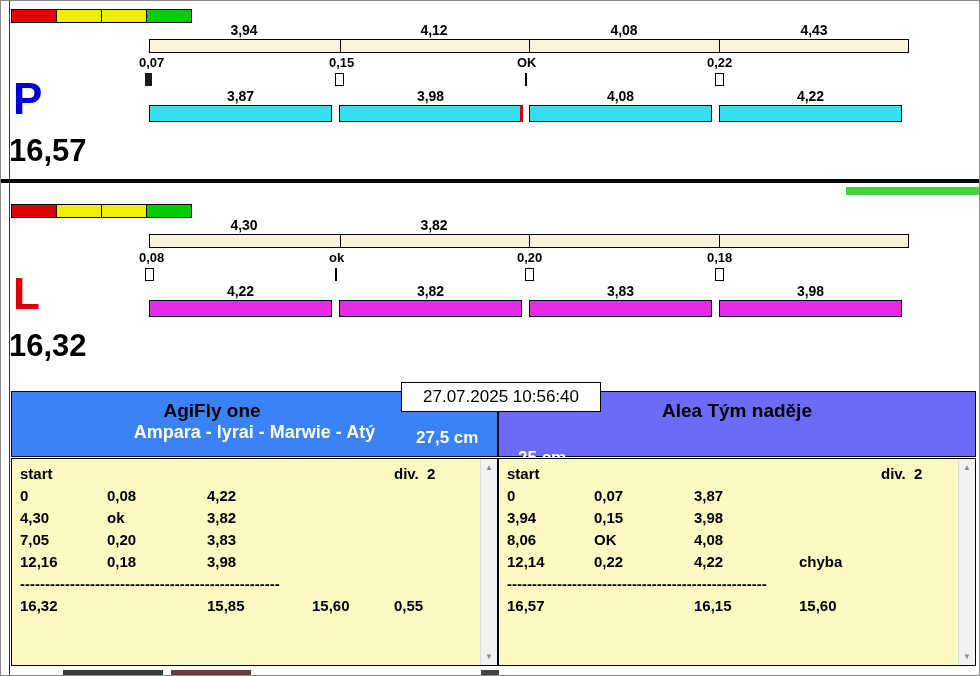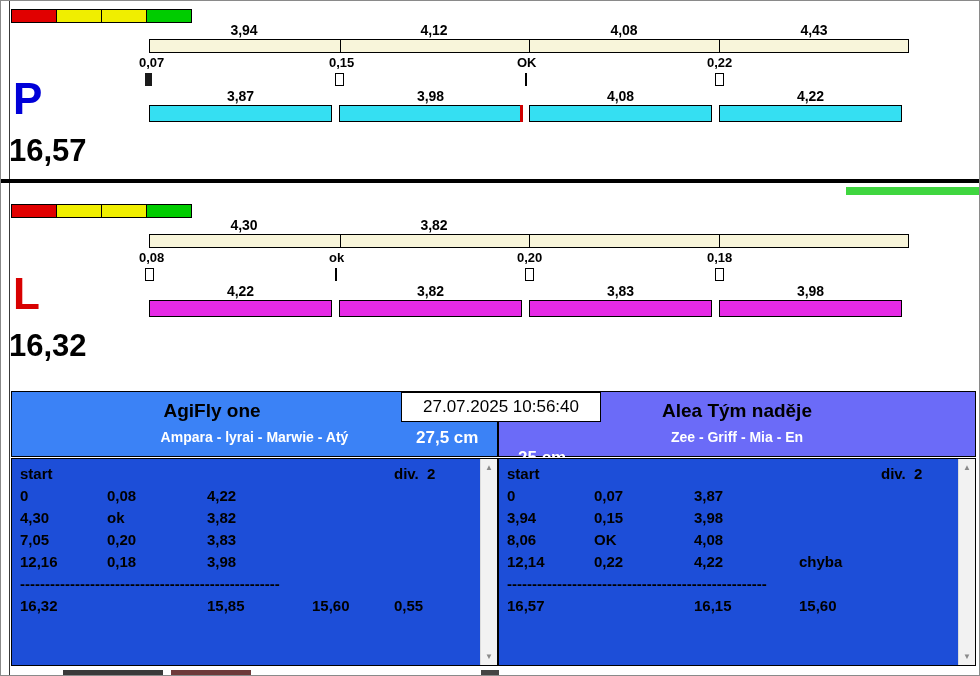--- a/index.html
+++ b/index.html
@@ -29,25 +29,25 @@
   .lane-total{position:absolute;left:8px;top:124px;font-size:31px;font-weight:bold;line-height:36px}
 
   .divider{position:absolute;left:0;top:178px;width:980px;height:4px;background:#000}
   .green-progress{position:absolute;left:845px;top:186px;width:133px;height:8px;background:#3fd63f}
 
   .team-header{position:absolute;top:390px;height:66px;border:1px solid #000}
   .th-left{left:10px;width:487px}
   .th-right{left:497px;width:478px}
   .team-title{margin-top:8px;text-align:center;font-size:19px;font-weight:bold}
   .th-left .team-title{padding-right:85px}
-  .team-members{margin-top:7px;text-align:center;font-size:14px;font-weight:bold;color:#fff}
-  .datetime-box{position:absolute;left:400px;top:391px;width:200px;height:30px;background:#fff;border:1px solid #000;text-align:center;line-height:28px;font-size:17px}
+  .team-members{text-align:center;font-size:18px;font-weight:bold;color:#fff}
+  .datetime-box{position:absolute;left:400px;top:381px;width:200px;height:30px;background:#fff;border:1px solid #000;text-align:center;line-height:28px;font-size:17px}
   .height-label{position:absolute;font-size:17px;font-weight:bold;color:#fff}
 
-  .result-panel{position:absolute;top:457px;height:208px;background:#1d4ed8;border:1px solid #000}
+  .result-panel{position:absolute;top:457px;height:208px;background:#fef9c3;border:1px solid #000}
   .rp-left{left:10px;width:487px}
   .rp-right{left:497px;width:478px}
   .result-content{position:absolute;left:8px;top:4px;font-weight:bold;font-size:15px}
   .rp-left .result-content{width:459px}
   .rp-right .result-content{width:450px}
   .rrow{display:grid;grid-template-columns:87px 100px 105px 82px 1fr;height:22px;line-height:22px}
   .rrow .c{white-space:pre;overflow:hidden}
   .rsep{height:22px;line-height:22px;white-space:nowrap;overflow:hidden}
   .vscroll{position:absolute;top:0;right:0;bottom:0;width:17px;background:#f2f2f2;border-left:1px solid #dcdcdc}
   .sb-btn{position:absolute;left:0;width:16px;height:17px;color:#8a8a8a;font-size:8px;text-align:center;line-height:17px;background:#f2f2f2;cursor:default}
@@ -145,21 +145,20 @@
   <div class="lane-letter" style="color: rgb(216, 0, 0);">L</div>
   <div class="lane-total">16,32</div>
 </section>
 
 <div class="team-header th-left" style="background: #3b82f6;">
   <div class="team-title">AgiFly one</div>
   <div class="team-members">Ampara - lyrai - Marwie - Atý</div>
 </div>
 <div class="team-header th-right" style="background: rgb(107, 107, 248);">
   <div class="team-title">Alea Tým naděje</div>
-  <div class="team-members">Zee - Griff - Mia - En</div>
 </div>
 <div class="datetime-box">27.07.2025 10:56:40</div>
 <div class="height-label" style="left:415px;top:427px">27,5 cm</div>
 <div class="height-label" style="left:517px;top:447px">25 cm</div>
 
 <div class="result-panel rp-left">
   <div class="result-content">
     <div class="rrow">
       <span class="c">start</span>
       <span class="c"></span>

